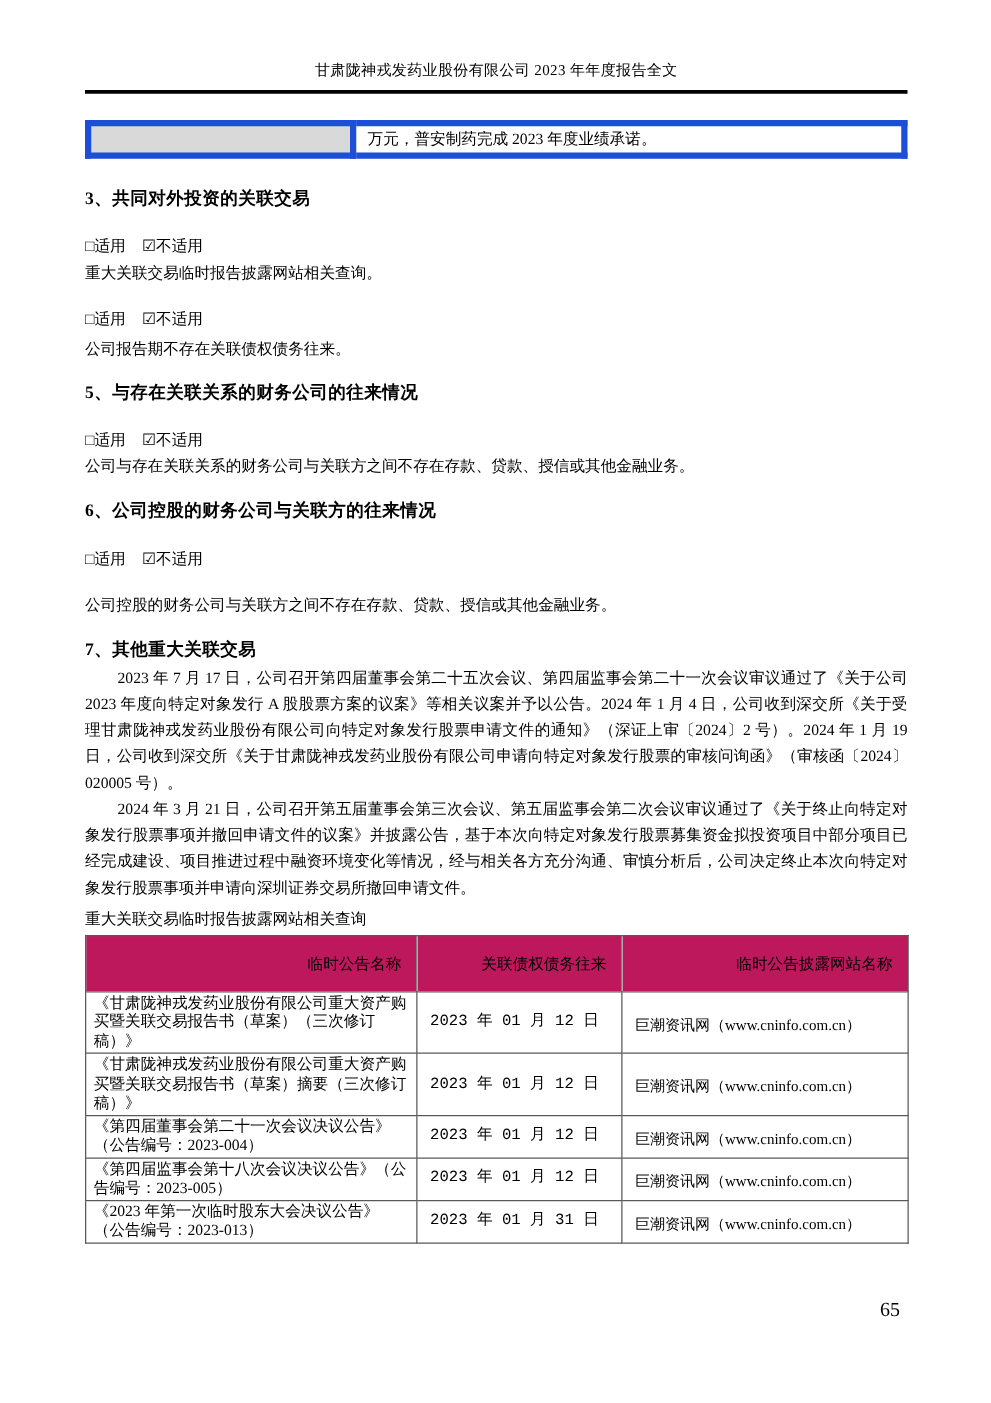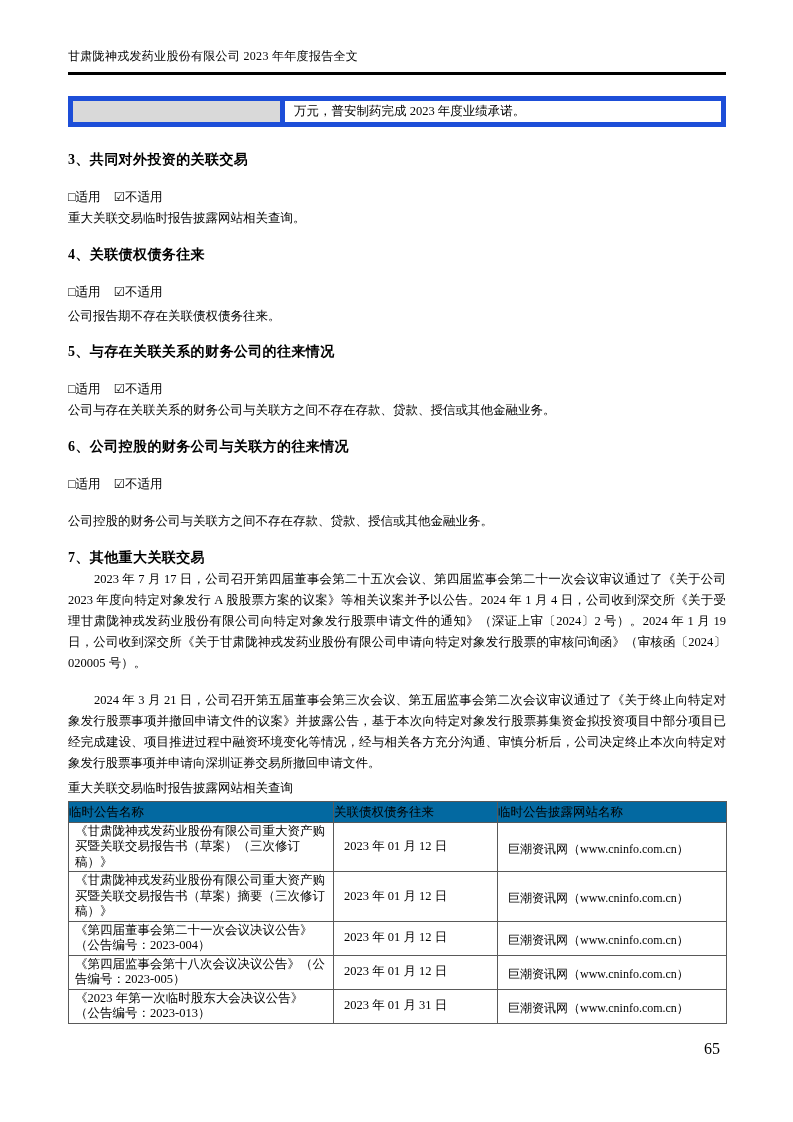--- a/index.html
+++ b/index.html
@@ -12,21 +12,21 @@
     position: relative;
   }
   .content {
     position: absolute;
     left: 68px; top: 0;
     width: 658px;
     padding-top: 48px;
   }
   
   .header-title {
-    text-align: left;
+    text-align: center;
     font-size: 12px;
     line-height: 16px;
     letter-spacing: 0.3px;
   }
   .header-rule {
     margin-top: 8px;
     height: 2.5px;
     background: #000000;
   }
   
@@ -71,21 +71,21 @@
     line-height: 17px;
   }
   p.body-line.late { margin-top: 20px; }
   p.indent-para {
     margin: 2px 0 0 0;
     font-size: 12.5px;
     line-height: 21px;
     text-align: justify;
     text-indent: 26px;
   }
-  p.indent-para + p.indent-para { margin-top: 16px; }
+  p.indent-para + p.indent-para { margin-top: 0; }
   .table-caption {
     margin-top: 6px;
     font-size: 12.5px;
     line-height: 17px;
   }
   
   table.disclosure {
     margin-top: 4px;
     width: 100%;
     border-collapse: collapse;
@@ -93,34 +93,34 @@
   }
   table.disclosure col.col-name { width: 265px; }
   table.disclosure col.col-date { width: 164px; }
   table.disclosure col.col-site { width: 229px; }
   table.disclosure th, table.disclosure td {
     border: 1px solid #595959;
     font-weight: normal;
     overflow: hidden;
   }
   table.disclosure th {
-    background: #0369a1;
+    background: #be185d;
     font-size: 12.5px;
     height: 20px;
     line-height: 20px;
-    text-align: left;
-    padding: 0;
+    text-align: right;
+    padding: 12px;
   }
   table.disclosure td {
     font-size: 12.5px;
     line-height: 15.5px;
     vertical-align: middle;
   }
   table.disclosure td.name-cell { padding: 1px 6px; text-align: left; }
-  table.disclosure td.date-cell { padding: 1px 6px 1px 10px; }
+  table.disclosure td.date-cell { padding: 1px 6px 1px 10px; font-family: Liberation Mono, monospace; }
   table.disclosure td.site-cell { padding: 6px 4px 1px 10px; font-size: 12px; }
   
   .page-number {
     position: absolute;
     top: 1040px;
     right: 73px;
     font-size: 16px;
   }
 </style>
 </head>
@@ -143,21 +143,20 @@
   <div>
     <h3 class="sec-heading m-s3">3、共同对外投资的关联交易</h3>
     <div class="applicability">
       <span>□适用</span>
       <span class="second">☑不适用</span>
     </div>
     <p class="body-line">重大关联交易临时报告披露网站相关查询。</p>
   </div>
 
   <div>
-    <h3 class="sec-heading m-s4">4、关联债权债务往来</h3>
     <div class="applicability">
       <span>□适用</span>
       <span class="second">☑不适用</span>
     </div>
     <p class="body-line" style="margin-top:7px">公司报告期不存在关联债权债务往来。</p>
   </div>
 
   <div>
     <h3 class="sec-heading m-s5">5、与存在关联关系的财务公司的往来情况</h3>
     <div class="applicability">

